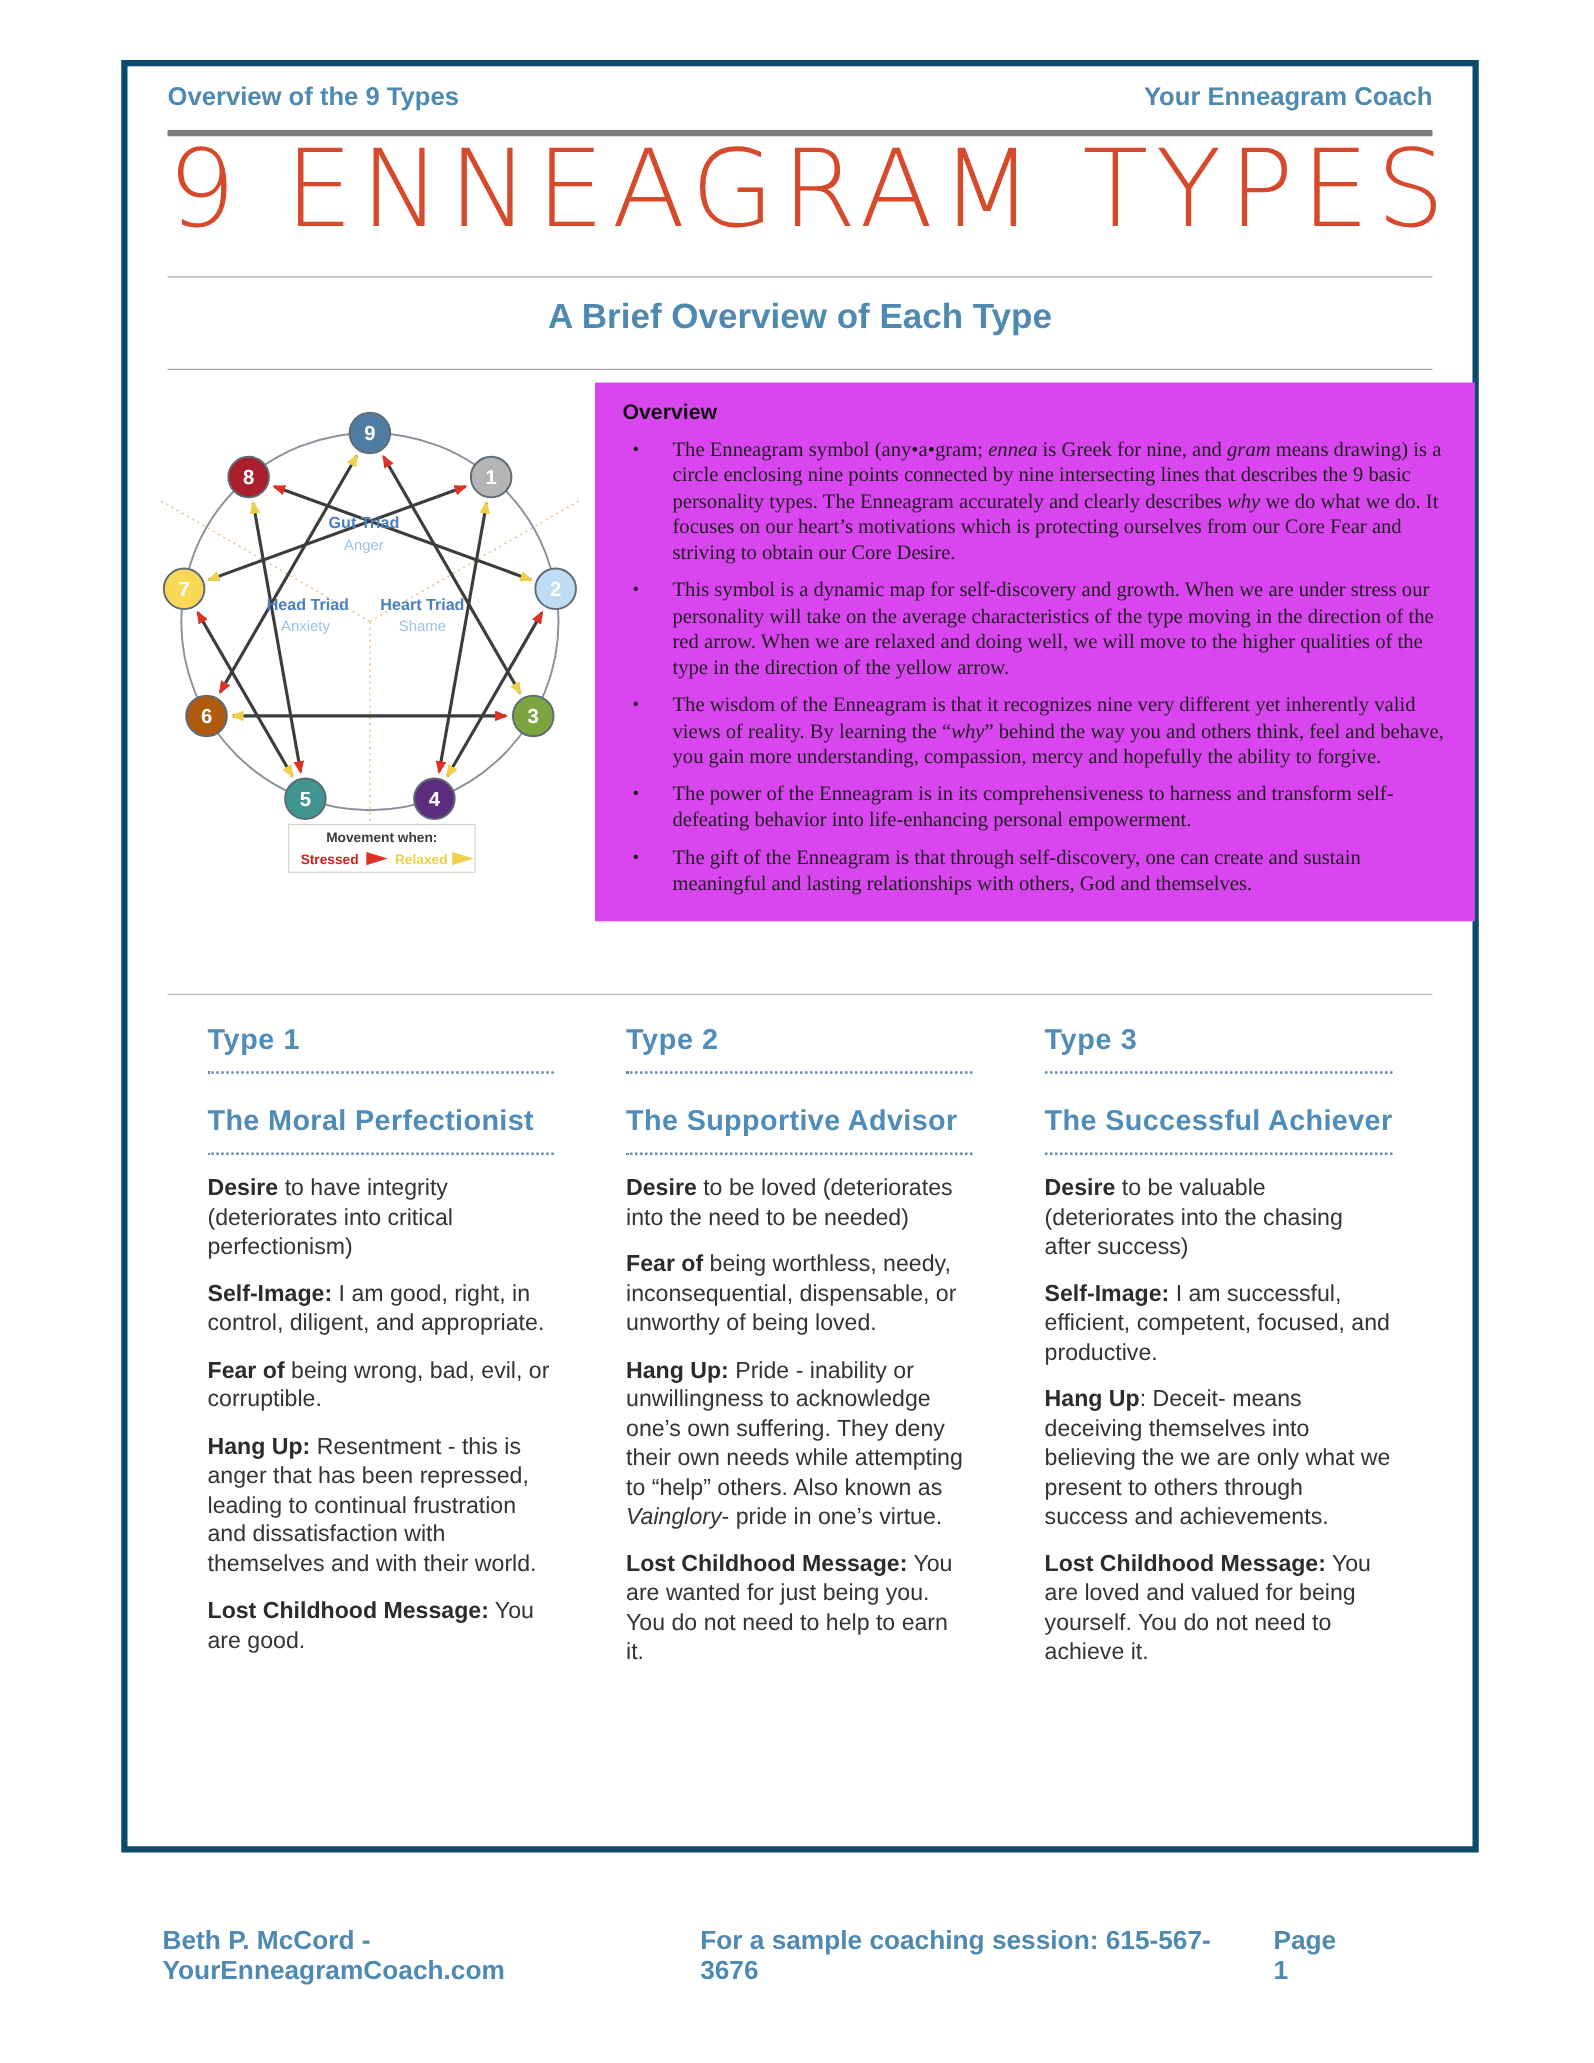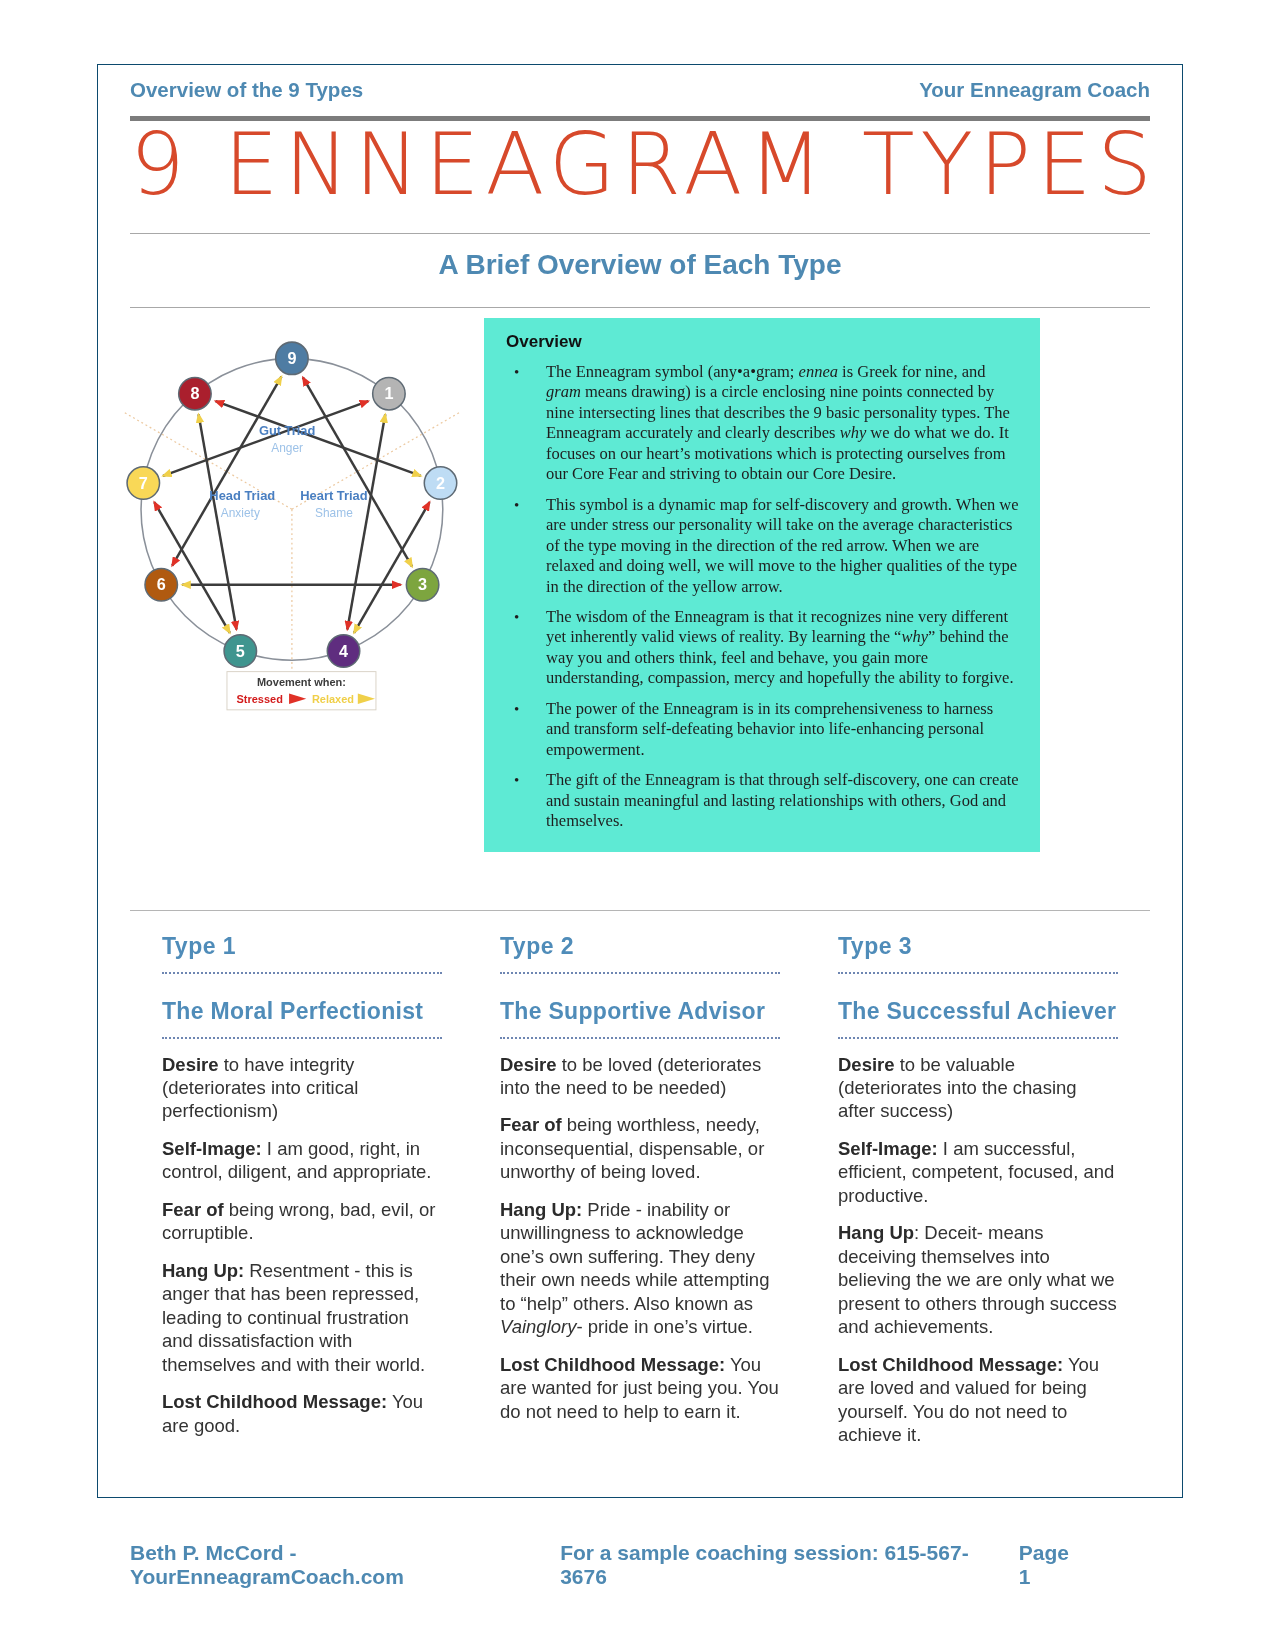--- a/index.html
+++ b/index.html
@@ -1,33 +1,33 @@
 <!DOCTYPE html>
 <html><head>
 <meta charset="utf-8">
 <style>
   html,body{margin:0;padding:0;background:#ffffff;}
   body{width:1275px;height:1650px;position:relative;font-family:"Liberation Sans",sans-serif;overflow:hidden;}
 
-  .frame{position:absolute;left:97px;top:64px;width:1086px;height:1434px;border:1px solid #0c4a6e;box-sizing:border-box;background:#fff;}
+  .frame{position:absolute;left:97px;top:48px;width:1086px;height:1434px;border:5px solid #0c4a6e;box-sizing:border-box;background:#fff;}
   .inner{padding:0 32px;}
 
   .header-row{display:flex;justify-content:space-between;padding-top:13px;font-size:20.5px;font-weight:bold;color:#4e89b2;}
   .thick-rule{height:5px;background:#7c7c7c;margin-top:14px;}
 
   .big-title{text-align:center;font-family:"DejaVu Sans",sans-serif;font-weight:200;font-size:86px;letter-spacing:6px;color:#d7492b;line-height:1.0;white-space:nowrap;}
 
   .divider{border-top:1px solid #a8a8a8;margin-top:26px;}
   .subtitle{text-align:center;font-size:28px;font-weight:bold;color:#4e89b2;margin:15px 0 2px;}
 
   .top-section{display:flex;margin-top:10px;align-items:flex-start;}
   .diagram-col{flex:none;width:340px;margin-left:-10px;}
   .diagram-col svg{display:block;width:340px;height:394px;}
 
-  .overview-box{flex:none;width:556px;box-sizing:border-box;background:#5eead4;margin-left:24px;padding:14px 20px 20px 22px;}
+  .overview-box{flex:none;width:704px;box-sizing:border-box;background:#d946ef;margin-left:12px;padding:14px 20px 20px 22px;}
   .overview-heading{font-size:17px;font-weight:bold;color:#111;margin:0 0 2px 0;}
   .overview-list{list-style:none;margin:0;padding:0;font-family:"Liberation Serif",serif;font-size:16.5px;line-height:1.24;color:#1e1e1e;}
   .overview-list li{position:relative;padding-left:40px;margin-top:10px;}
   .overview-list li::before{content:"\2022";position:absolute;left:8px;top:1px;font-size:15px;}
   .overview-list i{font-style:italic;}
 
   .types-section{margin-top:58px;border-top:1px solid #b5b5b5;padding:22px 32px 0;display:grid;grid-template-columns:1fr 1fr 1fr;column-gap:58px;}
   .type-label{font-size:23px;font-weight:bold;color:#4f8cb9;letter-spacing:.5px;margin:0;}
   .dots{border-bottom:2px dotted #6e86b2;height:2px;margin:10px 0 0;}
   .type-name{font-size:23px;font-weight:bold;color:#4f8cb9;letter-spacing:.3px;margin:24px 0 0;white-space:nowrap;}

